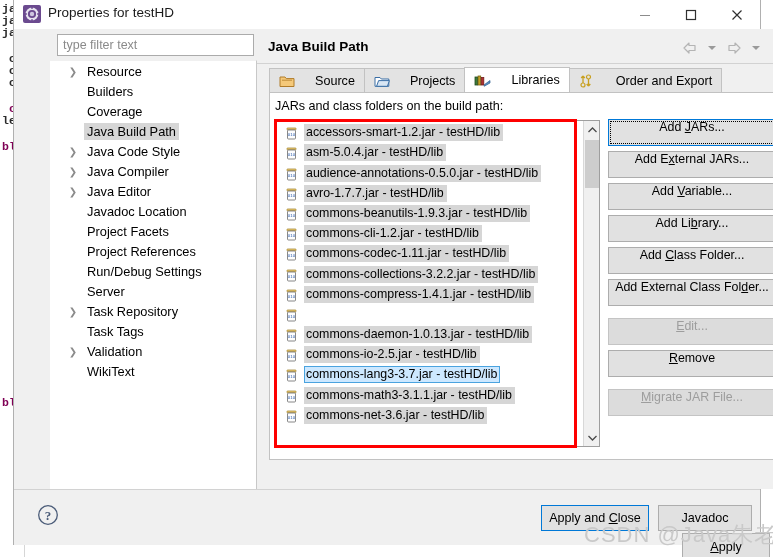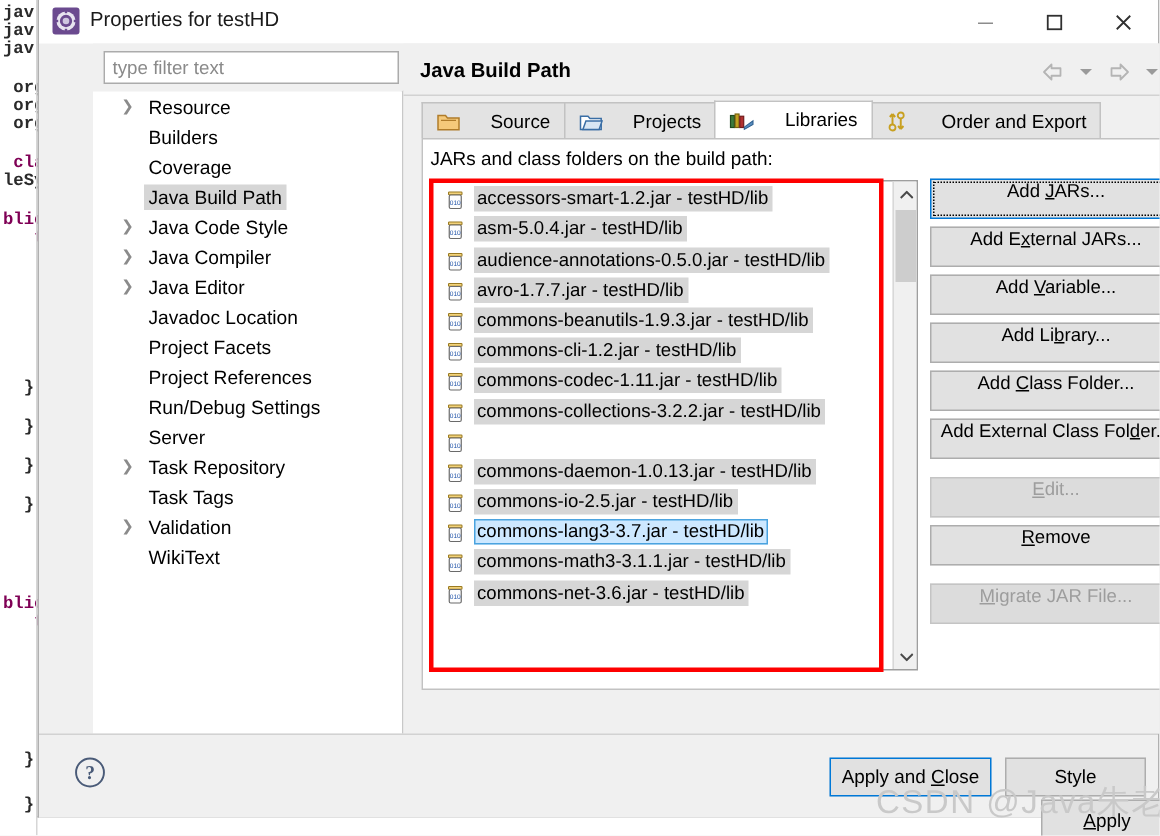--- a/index.html
+++ b/index.html
@@ -20,21 +20,21 @@
   }
   #bg-editor .codeline{
     position:absolute;left:2px;white-space:pre;font-weight:bold;
   }
   #bg-gutter{
     position:absolute;left:24px;top:0;width:1px;height:557px;background:#d6d6d6;
   }
 
   
   #dialog{
-    position:absolute;left:25px;top:0;width:748px;height:545px;
+    position:absolute;left:13px;top:0;width:748px;height:545px;
     background:#f0f0f0;
     border:1px solid #b0b0b0;border-top:none;
     box-sizing:border-box;
   }
   #titlebar{
     position:absolute;left:0;top:0;width:746px;height:29px;
     background:#ffffff;
   }
   #title-icon{
     position:absolute;left:8px;top:4px;width:20px;height:20px;
@@ -460,20 +460,28 @@
                     <text x="7.5" y="10.4" font-family="Liberation Sans, sans-serif" font-size="4.4" fill="#2255aa" text-anchor="middle">010</text>
                   </svg></span>
                 <span class="jar-label">commons-collections-3.2.2.jar - testHD/lib</span>
               </div>
               <div class="jar-row">
                 <span class="jaricon"><svg width="15" height="15" viewBox="0 0 15 15">
                     <rect x="3" y="2" width="9" height="1.8" rx="0.5" fill="#f2d27a" stroke="#9a7a20" stroke-width="0.7"></rect>
                     <rect x="3.5" y="4" width="8" height="9" rx="1" fill="#fdfdfd" stroke="#6a6a6a" stroke-width="0.8"></rect>
                     <text x="7.5" y="10.4" font-family="Liberation Sans, sans-serif" font-size="4.4" fill="#2255aa" text-anchor="middle">010</text>
                   </svg></span>
+                <span class="jar-label">commons-compress-1.4.1.jar - testHD/lib</span>
+              </div>
+              <div class="jar-row">
+                <span class="jaricon"><svg width="15" height="15" viewBox="0 0 15 15">
+                    <rect x="3" y="2" width="9" height="1.8" rx="0.5" fill="#f2d27a" stroke="#9a7a20" stroke-width="0.7"></rect>
+                    <rect x="3.5" y="4" width="8" height="9" rx="1" fill="#fdfdfd" stroke="#6a6a6a" stroke-width="0.8"></rect>
+                    <text x="7.5" y="10.4" font-family="Liberation Sans, sans-serif" font-size="4.4" fill="#2255aa" text-anchor="middle">010</text>
+                  </svg></span>
               </div>
               <div class="jar-row">
                 <span class="jaricon"><svg width="15" height="15" viewBox="0 0 15 15">
                     <rect x="3" y="2" width="9" height="1.8" rx="0.5" fill="#f2d27a" stroke="#9a7a20" stroke-width="0.7"></rect>
                     <rect x="3.5" y="4" width="8" height="9" rx="1" fill="#fdfdfd" stroke="#6a6a6a" stroke-width="0.8"></rect>
                     <text x="7.5" y="10.4" font-family="Liberation Sans, sans-serif" font-size="4.4" fill="#2255aa" text-anchor="middle">010</text>
                   </svg></span>
                 <span class="jar-label">commons-daemon-1.0.13.jar - testHD/lib</span>
               </div>
               <div class="jar-row">
@@ -572,19 +580,19 @@
         <circle cx="11" cy="11" r="9.3" fill="none" stroke="#4a5b78" stroke-width="1.3"></circle>
         <text x="11" y="15.6" font-family="Liberation Serif, serif" font-size="13" font-weight="bold" fill="#4a5b78" text-anchor="middle">?</text>
       </svg>
     </div>
     <div id="apply-close">
       <span>
         <span>Apply and </span><span class="mn">C</span><span>lose</span>
       </span>
     </div>
     <div id="cancel-btn">
-      <span>Style</span>
+      <span>Javadoc</span>
     </div>
   </div>
 
 </div>
 
 <div id="watermark">CSDN @Java朱老师</div>
 
 </body></html>

